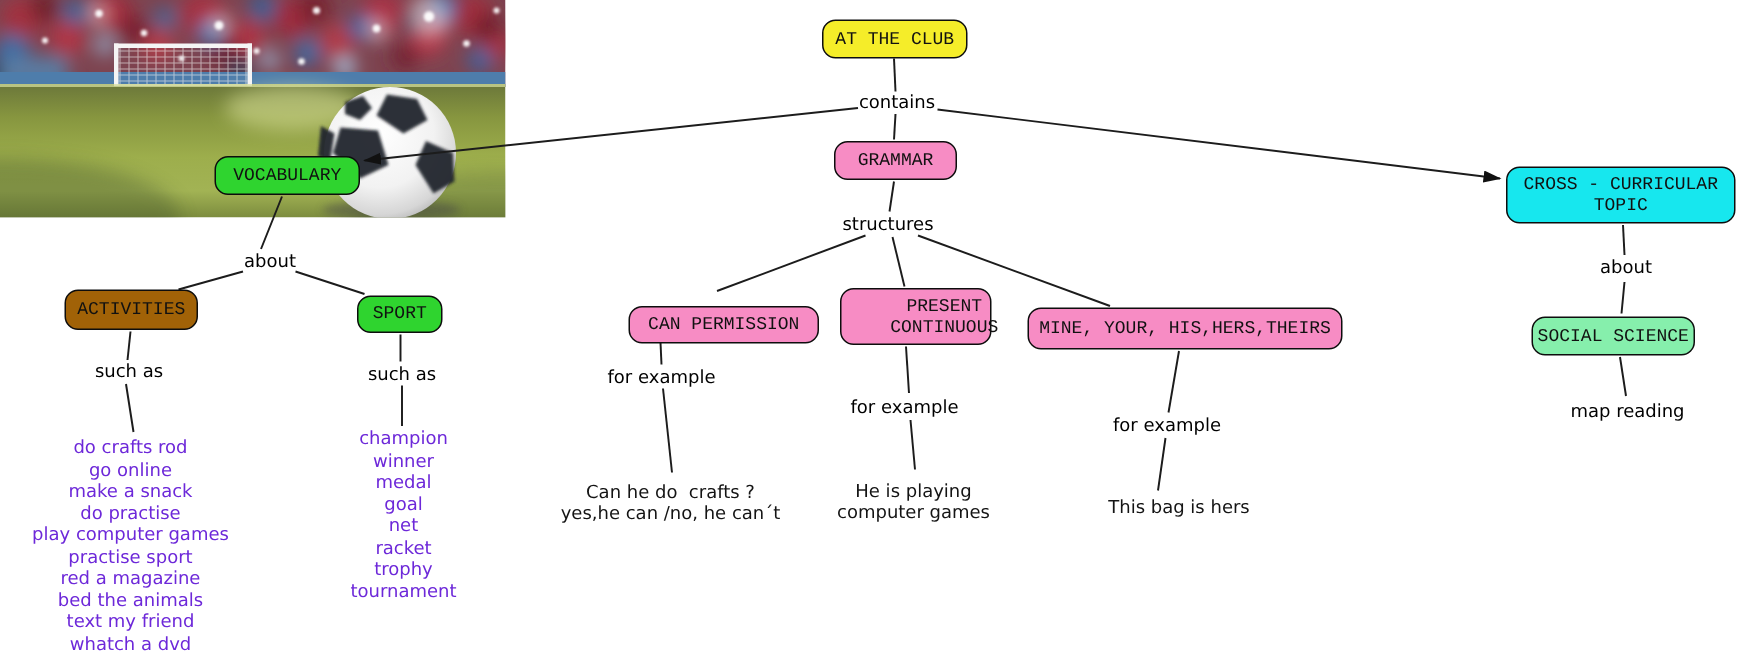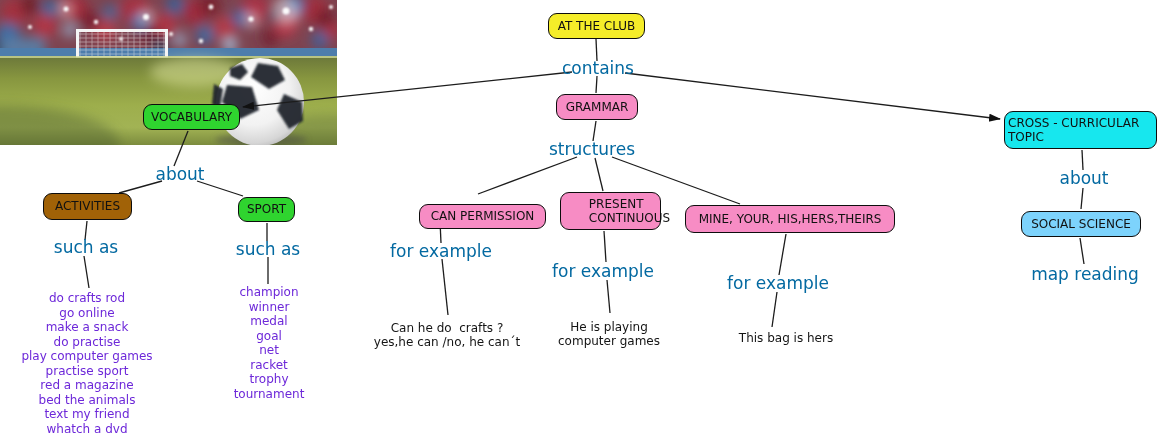--- a/index.html
+++ b/index.html
@@ -2,24 +2,24 @@
 <html><head>
 <meta charset="utf-8">
 <style>
   html,body{margin:0;padding:0;background:#ffffff;}
   .stage{position:relative;width:1159px;height:443px;background:#ffffff;overflow:hidden;
          font-family:"DejaVu Sans","Liberation Sans",sans-serif;color:#111;}
   .photo{position:absolute;left:0;top:0;width:337px;height:145px;z-index:1;}
   .wires{position:absolute;left:0;top:0;width:1159px;height:443px;z-index:2;pointer-events:none;}
   .node{position:absolute;z-index:3;display:flex;align-items:center;justify-content:center;
         border:1.5px solid #0d0d0d;border-radius:9px;font-size:12px;line-height:1.2;
-        box-sizing:border-box;padding:1px 3px;}
+        text-align:center;box-sizing:border-box;padding:1px 3px;font-family:Liberation Mono, monospace;}
   .nowrap{white-space:nowrap;}
-  .lbl{position:absolute;z-index:3;transform:translate(-50%,-50%);font-size:17px;
-       white-space:nowrap;color:#0369a1;}
+  .lbl{position:absolute;z-index:3;transform:translate(-50%,-50%);font-size:12px;
+       white-space:nowrap;color:#000000;}
   .txtlist{position:absolute;z-index:3;font-size:12px;line-height:14.5px;text-align:center;color:#6d28d9;}
   .example{position:absolute;z-index:3;transform:translateX(-50%);font-size:12px;line-height:14px;
            text-align:center;white-space:pre;color:#141414;}
 </style>
 </head>
 <body>
 
 <div class="stage">
 
   <div class="photo">
@@ -178,21 +178,21 @@
   </svg>
 
   <div class="node nowrap" style="left: 548px; top: 13px; width: 97px; height: 26px; background-color: rgb(245, 237, 41);">AT THE CLUB</div>
 
   <div class="node nowrap" style="left: 143px; top: 104px; width: 97px; height: 26px; background-color: rgb(47, 212, 47);">VOCABULARY</div>
 
   <div class="node nowrap" style="left: 556px; top: 94px; width: 82px; height: 26px; background-color: rgb(247, 140, 196);">GRAMMAR</div>
 
   <div class="node" style="left: 1004px; top: 111px; width: 153px; height: 38px; background-color: rgb(23, 231, 238);">CROSS - CURRICULAR TOPIC</div>
 
-  <div class="node nowrap" style="left: 1021px; top: 211px; width: 120px; height: 26px; background-color: #7dd3fc;">SOCIAL SCIENCE</div>
+  <div class="node nowrap" style="left: 1021px; top: 211px; width: 109px; height: 26px; background-color: #86efac;">SOCIAL SCIENCE</div>
 
   <div class="node nowrap" style="left: 43px; top: 193px; width: 89px; height: 27px; background-color: #a16207;">ACTIVITIES</div>
 
   <div class="node nowrap" style="left: 238px; top: 197px; width: 57px; height: 25px; background-color: rgb(47, 212, 47);">SPORT</div>
 
   <div class="node nowrap" style="left: 378px; top: 204px; width: 127px; height: 25px; background-color: rgb(247, 140, 196); margin-left: 41px;">CAN PERMISSION</div>
 
   <div class="node" style="left: 560px; top: 192px; width: 101px; height: 38px; background-color: rgb(247, 140, 196); padding-left: 41px;">PRESENT CONTINUOUS</div>
 
   <div class="node nowrap" style="left: 685px; top: 205px; width: 210px; height: 28px; background-color: rgb(247, 140, 196);">MINE, YOUR, HIS,HERS,THEIRS</div>

